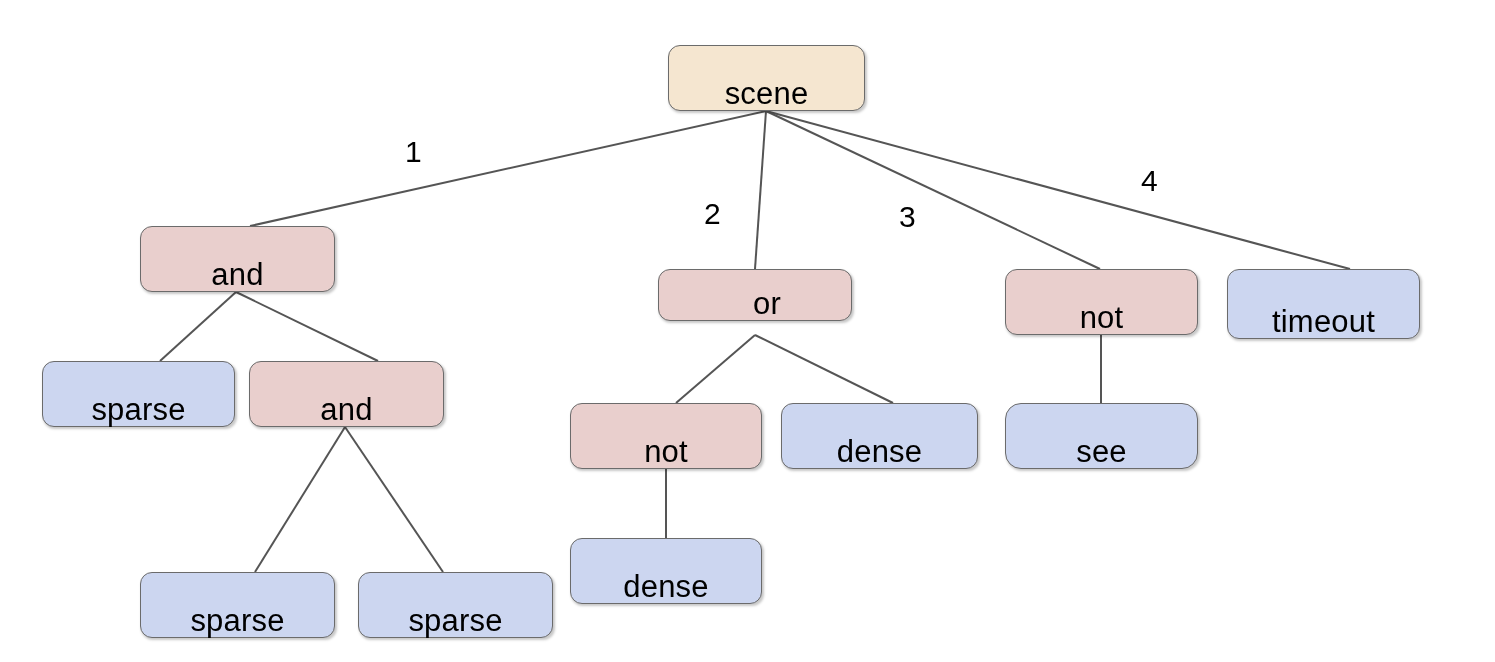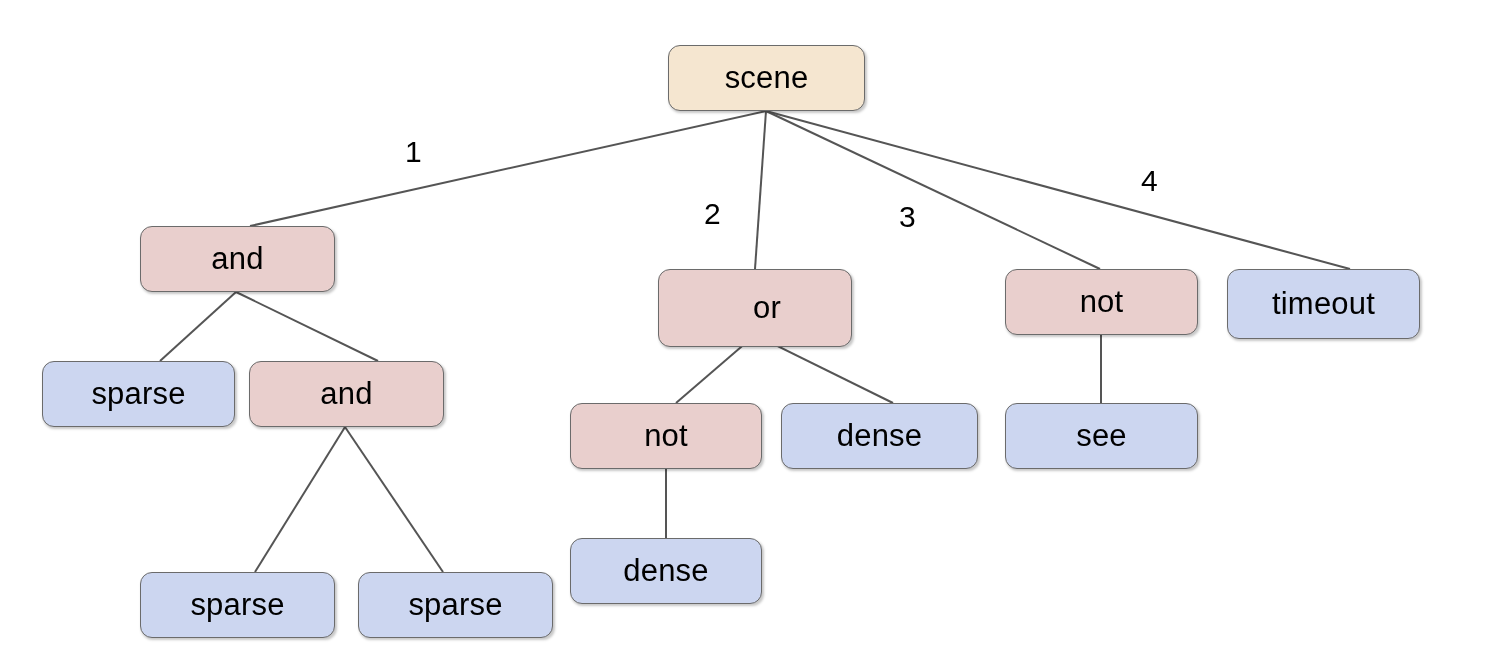--- a/index.html
+++ b/index.html
@@ -24,21 +24,21 @@
     width: 1495px;
     height: 662px;
     pointer-events: none;
   }
   .node {
     position: absolute;
     box-sizing: border-box;
     border: 1.6px solid #6b6b6b;
     border-radius: 12px;
     display: flex;
-    align-items: center;
+    align-items: flex-end;
     justify-content: center;
     color: #000000;
     font-size: 31px;
     line-height: 1;
     letter-spacing: 0.2px;
     box-shadow: 1.5px 2px 2.5px rgba(0,0,0,0.22);
     white-space: nowrap;
   }
   .node-label {
     display: block;
@@ -82,36 +82,36 @@
       </div>
       <div class="node" style="left: 249px; top: 361px; width: 195px; height: 66px; background: rgb(233, 207, 205); border-color: rgb(107, 107, 107);">
         <span class="node-label">and</span>
       </div>
       <div class="node" style="left: 140px; top: 572px; width: 195px; height: 66px; background: rgb(204, 214, 240); border-color: rgb(107, 107, 107);">
         <span class="node-label">sparse</span>
       </div>
       <div class="node" style="left: 358px; top: 572px; width: 195px; height: 66px; background: rgb(204, 214, 240); border-color: rgb(107, 107, 107);">
         <span class="node-label">sparse</span>
       </div>
-      <div class="node" style="left: 658px; top: 269px; width: 194px; height: 78px; background: rgb(233, 207, 205); border-color: rgb(107, 107, 107); padding-left: 24px;">
+      <div class="node" style="left: 658px; top: 269px; width: 194px; height: 52px; background: rgb(233, 207, 205); border-color: rgb(107, 107, 107); padding-left: 24px;">
         <span class="node-label">or</span>
       </div>
       <div class="node" style="left: 570px; top: 403px; width: 192px; height: 66px; background: rgb(233, 207, 205); border-color: rgb(107, 107, 107);">
         <span class="node-label">not</span>
       </div>
       <div class="node" style="left: 781px; top: 403px; width: 197px; height: 66px; background: rgb(204, 214, 240); border-color: rgb(107, 107, 107);">
         <span class="node-label">dense</span>
       </div>
       <div class="node" style="left: 570px; top: 538px; width: 192px; height: 66px; background: rgb(204, 214, 240); border-color: rgb(107, 107, 107);">
         <span class="node-label">dense</span>
       </div>
       <div class="node" style="left: 1005px; top: 269px; width: 193px; height: 66px; background: rgb(233, 207, 205); border-color: rgb(107, 107, 107);">
         <span class="node-label">not</span>
       </div>
-      <div class="node" style="left: 1005px; top: 403px; width: 193px; height: 66px; background: rgb(204, 214, 240); border-color: rgb(107, 107, 107);">
+      <div class="node" style="left: 1005px; top: 403px; width: 193px; height: 66px; background: rgb(204, 214, 240); border-color: rgb(107, 107, 107); border-radius: 16px;">
         <span class="node-label">see</span>
       </div>
       <div class="node" style="left: 1227px; top: 269px; width: 193px; height: 70px; background: rgb(204, 214, 240); border-color: rgb(107, 107, 107);">
         <span class="node-label">timeout</span>
       </div>
     </div>
   <div id="label-layer">
       <div class="edge-label" style="left: 405px; top: 137px;">1</div>
       <div class="edge-label" style="left: 704px; top: 199px;">2</div>
       <div class="edge-label" style="left: 899px; top: 202px;">3</div>

